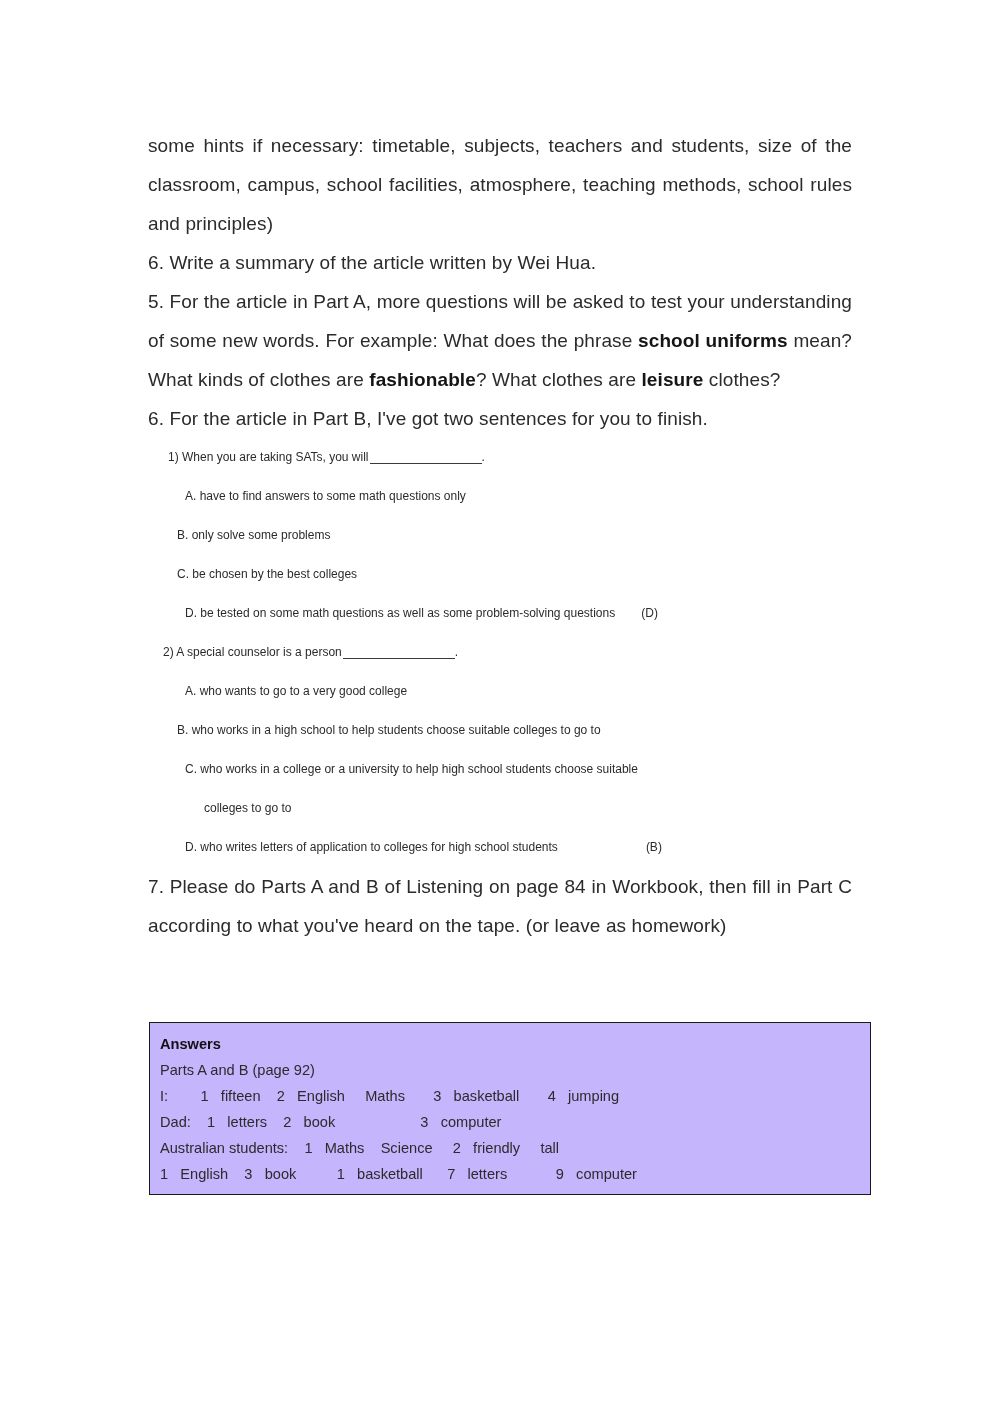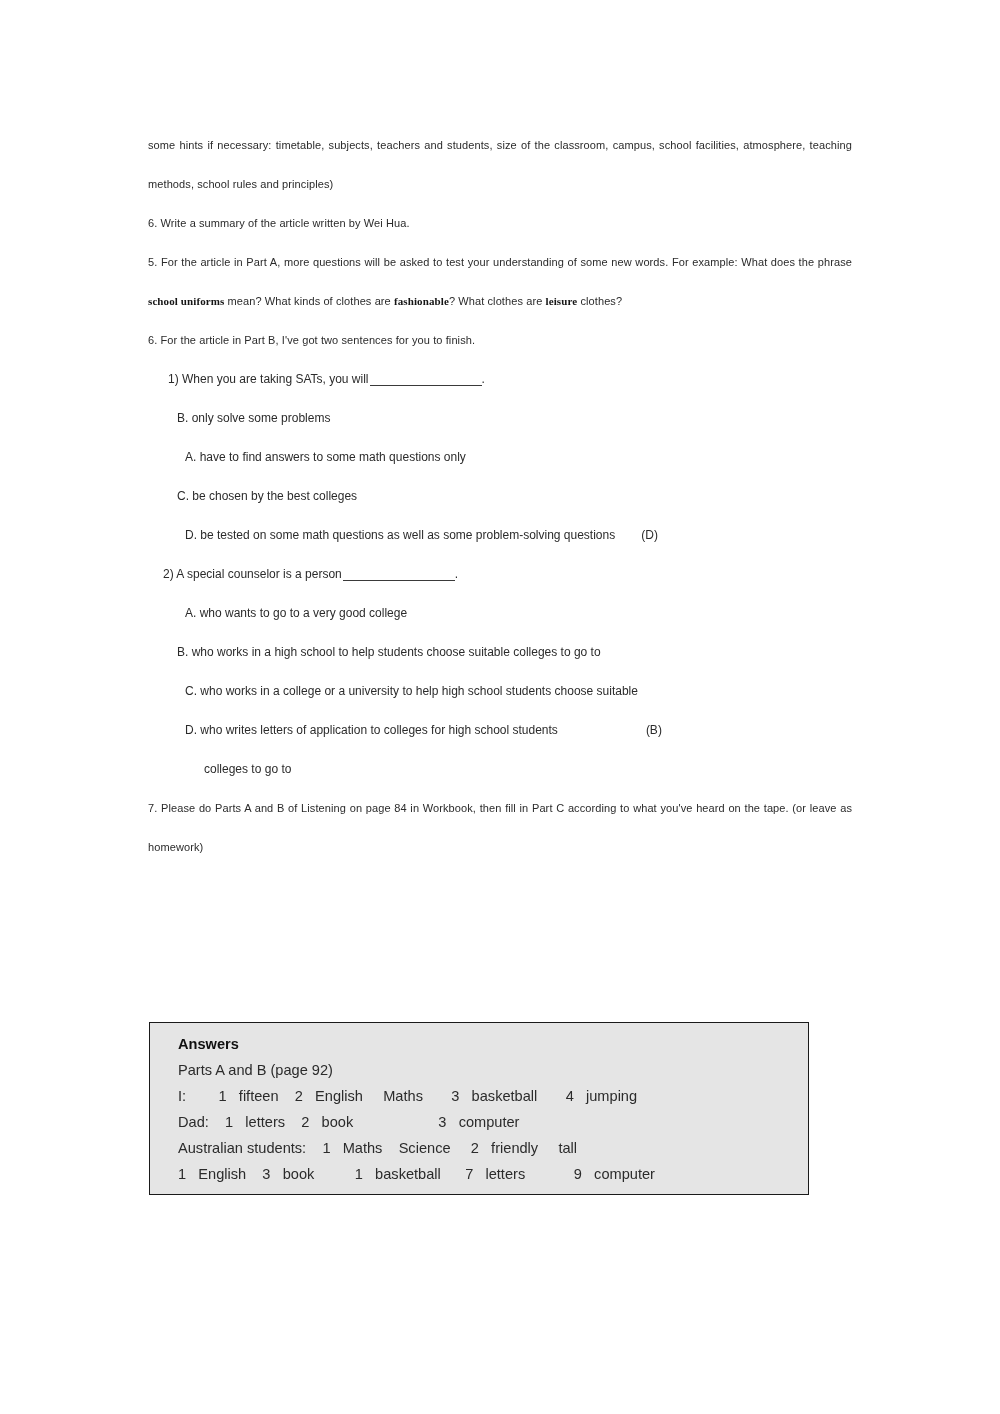--- a/index.html
+++ b/index.html
@@ -27,34 +27,33 @@
 
   .content {
     position: absolute;
     left: 148px;
     top: 126px;
     width: 704px;
   }
 
   
   .para {
-    font-size: 11px;
+    font-size: 19px;
     line-height: 39px;
     color: #2b2b2b;
     margin: 0;
     letter-spacing: 0.1px;
   }
   .para.justify {
     text-align: justify;
     text-justify: inter-word;
   }
   .para b, .para strong {
     font-weight: bold;
     color: #151515;
-    font-family: Liberation Serif, serif;
   }
 
   
   .qline {
     font-size: 12px;
     line-height: 39px;
     color: #2b2b2b;
     margin: 0;
     white-space: nowrap;
   }
@@ -75,25 +74,25 @@
   }
 
   .ans-tag-d { padding-left: 26px; }
   .ans-tag-b { padding-left: 88px; }
 
   
   .answers-box {
     position: absolute;
     left: 149px;
     top: 1022px;
-    width: 660px;
+    width: 722px;
     box-sizing: border-box;
     border: 1.6px solid #1a1a1a;
-    padding: 8px 0 7px 28px;
-    background: #e5e5e5;
+    padding: 8px 0 7px 10px;
+    background: #c4b5fd;
   }
   .ans-line {
     font-size: 14.6px;
     line-height: 26px;
     color: #2b2b2b;
     margin: 0;
     white-space: pre;
   }
   .ans-title {
     font-weight: bold;
@@ -115,39 +114,39 @@
 
     <p class="para">6. Write a summary of the article written by Wei Hua.</p>
 
 
     <p class="para justify"><span>5. For the article in Part A, more questions will be asked to test your understanding of some new words. For example: What does the phrase </span><b>school uniforms</b><span> mean? What kinds of clothes are </span><b>fashionable</b><span>? What clothes are </span><b>leisure</b><span> clothes?</span></p>
 
     <p class="para">6. For the article in Part B, I've got two sentences for you to finish.</p>
 
     <p class="qline ind-q1"><span>1)</span><span> When you are taking SATs, you will</span><span class="blank"></span><span>.</span></p>
 
+    <p class="qline ind-a"><span>A.</span><span> have to find answers to some math questions only</span></p>
+
     <p class="qline ind-b"><span>B.</span><span> only solve some problems</span></p>
-
-    <p class="qline ind-a"><span>A.</span><span> have to find answers to some math questions only</span></p>
 
     <p class="qline ind-c"><span>C.</span><span> be chosen by the best colleges</span></p>
 
     <p class="qline ind-d"><span>D.</span><span> be tested on some math questions as well as some problem-solving questions</span><span class="ans-tag-d">(D)</span></p>
 
     <p class="qline ind-q2"><span>2)</span><span> A special counselor is a person</span><span class="blank"></span><span>.</span></p>
 
     <p class="qline ind-a"><span>A.</span><span> who wants to go to a very good college</span></p>
 
     <p class="qline ind-b"><span>B.</span><span> who works in a high school to help students choose suitable colleges to go to</span></p>
 
     <p class="qline ind-a"><span>C.</span><span> who works in a college or a university to help high school students choose suitable</span></p>
 
+    <p class="qline ind-cont">colleges to go to</p>
+
     <p class="qline ind-a"><span>D.</span><span> who writes letters of application to colleges for high school students</span><span class="ans-tag-b">(B)</span></p>
-
-    <p class="qline ind-cont">colleges to go to</p>
 
     <p class="para justify">7. Please do Parts A and B of Listening on page 84 in Workbook, then fill in Part C according to what you've heard on the tape. (or leave as homework)</p>
 
   </div>
 
   <div class="answers-box">
     <p class="ans-line ans-title">Answers</p>
     <p class="ans-line">Parts A and B (page 92)</p>
     <p class="ans-line ans-mono">I:        1   fifteen    2   English     Maths       3   basketball       4   jumping</p>
     <p class="ans-line ans-mono">Dad:    1   letters    2   book                     3   computer</p>

